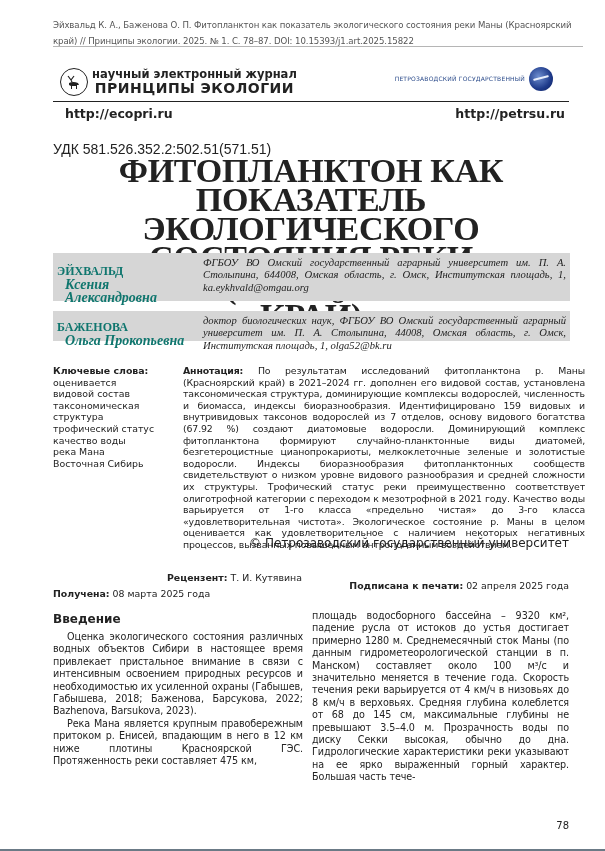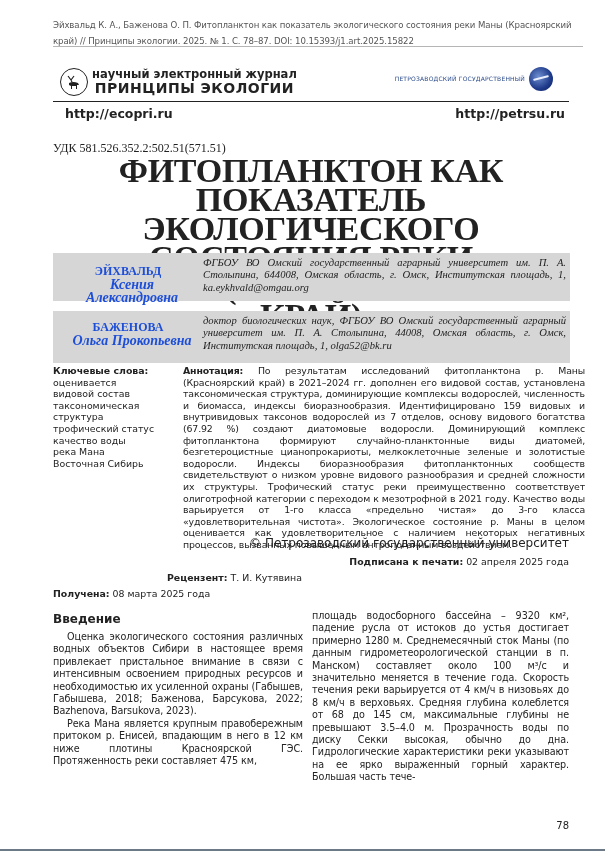--- a/index.html
+++ b/index.html
@@ -23,48 +23,48 @@
   .logo-right .texts { text-align: right; margin-right: 4px; }
   .logo-right .sub { font-family: "DejaVu Sans", sans-serif; font-size: 6px; color: #2a4a8a; letter-spacing: 0.2px; line-height: 8px; }
   .logo-right .main { font-family: "DejaVu Sans", sans-serif; font-size: 18.5px; color: #2a4a8a; line-height: 19px; letter-spacing: 0.5px; }
   .logo-right .globe { width: 24px; height: 24px; border-radius: 50%; background: radial-gradient(circle at 40% 40%, #6f8fd0, #1e3a8a 60%, #0e1f5a); position: relative; }
   .logo-right .globe::after { content:""; position:absolute; left:4px; top:10px; width:16px; height:2px; background:#e8eefc; transform: rotate(-15deg); border-radius:1px; }
 
   .header-rule { position: absolute; left: 53px; top: 101px; width: 516px; height: 1px; background: #222; }
   .url-left { position: absolute; left: 65px; top: 106px; font-family: "DejaVu Sans", sans-serif; font-size: 12.5px; font-weight: bold; color: #222; }
   .url-right { position: absolute; right: 40px; top: 106px; font-family: "DejaVu Sans", sans-serif; font-size: 12.5px; font-weight: bold; color: #222; }
 
-  .udk { position: absolute; left: 53px; top: 141px; font-family: Liberation Serif, serif; font-size: 12px; color: #222; }
+  .udk { position: absolute; left: 53px; top: 141px; font-family: Liberation Sans, sans-serif; font-size: 14px; color: #222; }
 
   .title {
     position: absolute; left: 53px; top: 156px; width: 516px; text-align: center;
     font-family: "Liberation Serif", serif; font-weight: bold; font-size: 34px; line-height: 29px; color: #222;
     letter-spacing: -0.3px;
   }
 
   .author-bar { position: absolute; left: 53px; width: 517px; background: #d6d6d6; display: flex; }
   .author-bar.a1 { top: 253px; height: 48px; }
-  .author-bar.a2 { top: 311px; height: 52px; }
-  .author-bar .name { width: 146px; padding-left: 4px; font-family: "Liberation Serif", serif; font-weight: bold; color: #1d4ed8; text-align: center; }
+  .author-bar.a2 { top: 311px; height: 30px; }
+  .author-bar .name { width: 146px; padding-left: 4px; font-family: "Liberation Serif", serif; font-weight: bold; color: #0f766e; }
   .author-bar .surname { font-size: 12px; line-height: 13px; margin-top: 12px; }
   .author-bar.a2 .surname { margin-top: 10px; }
   .author-bar .given { font-size: 14px; line-height: 13px; padding-left: 8px; font-style: italic; }
   .author-bar .aff { flex: 1; font-family: "Liberation Serif", serif; font-style: italic; font-size: 10.6px; line-height: 12.4px; color: #222; padding: 4px 4px 0 4px; text-align: justify; }
 
   .keywords { position: absolute; left: 53px; top: 365px; width: 110px; font-family: "DejaVu Sans", sans-serif; font-size: 9.4px; line-height: 11.6px; color: #222; }
   .keywords .kw-label { font-weight: bold; }
 
   .abstract { position: absolute; left: 183px; top: 365px; width: 402px; font-family: "DejaVu Sans", sans-serif; font-size: 9.4px; line-height: 11.6px; color: #222; text-align: justify; letter-spacing: -0.15px; }
   .abstract .ab-label { font-weight: bold; }
   .copyright { position: absolute; right: 36px; top: 536px; font-family: "DejaVu Sans", sans-serif; font-size: 12px; color: #222; }
 
   .reviewer { position: absolute; left: 167px; top: 572px; font-family: "DejaVu Sans", sans-serif; font-size: 9.4px; color: #222; }
   .reviewer b, .dates b { font-weight: bold; }
   .received { position: absolute; left: 53px; top: 588px; font-family: "DejaVu Sans", sans-serif; font-size: 9.4px; color: #222; }
-  .signed { position: absolute; right: 36px; top: 556px; font-family: "DejaVu Sans", sans-serif; font-size: 9.4px; color: #222; }
+  .signed { position: absolute; right: 36px; top: 580px; font-family: "DejaVu Sans", sans-serif; font-size: 9.4px; color: #222; }
 
   .section-heading { position: absolute; left: 53px; top: 612px; font-family: "DejaVu Sans", sans-serif; font-weight: bold; font-size: 12px; color: #222; }
 
   .col { position: absolute; top: 631px; width: 250px; font-family: "DejaVu Sans", sans-serif; font-size: 9.6px; line-height: 12.4px; color: #222; text-align: justify; letter-spacing: -0.1px; }
   .col.left { left: 53px; top: 631px; }
   .col.right { left: 312px; top: 610px; width: 257px; }
   .col p { text-indent: 14px; }
   .col.right p { text-indent: 0; }
 
   .page-number { position: absolute; right: 36px; top: 820px; font-family: "DejaVu Sans", sans-serif; font-size: 10px; color: #222; }

